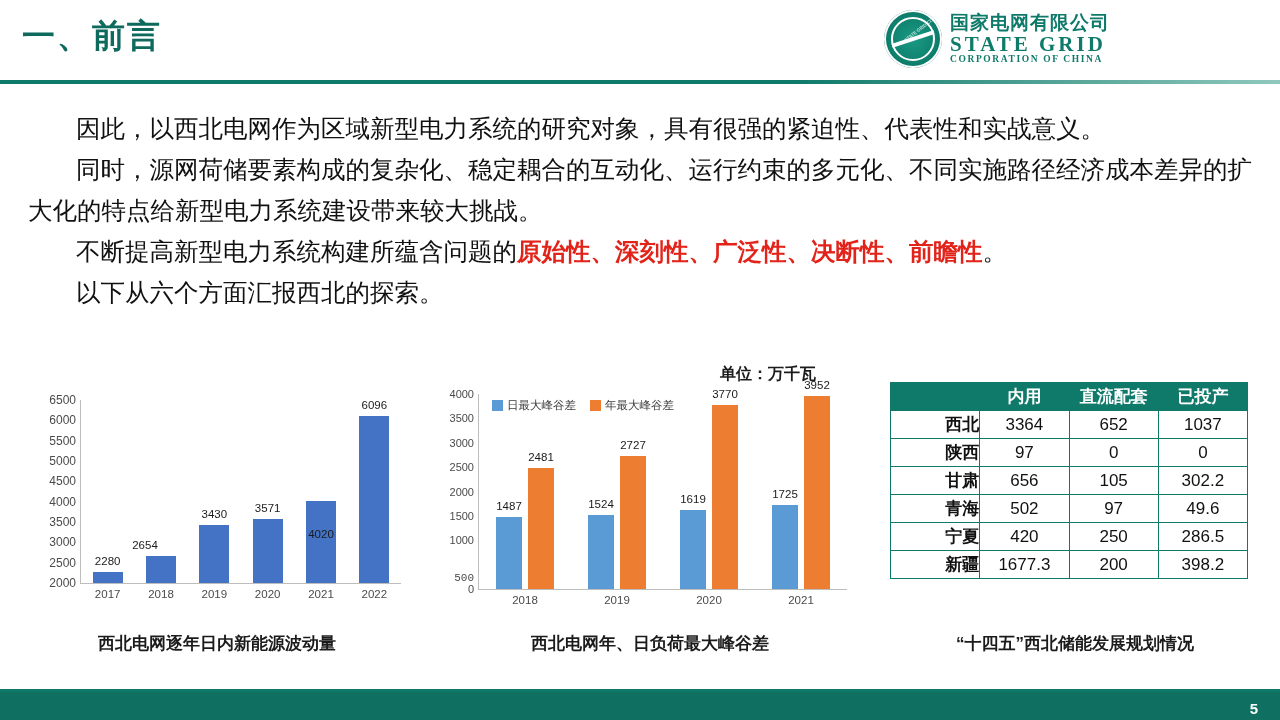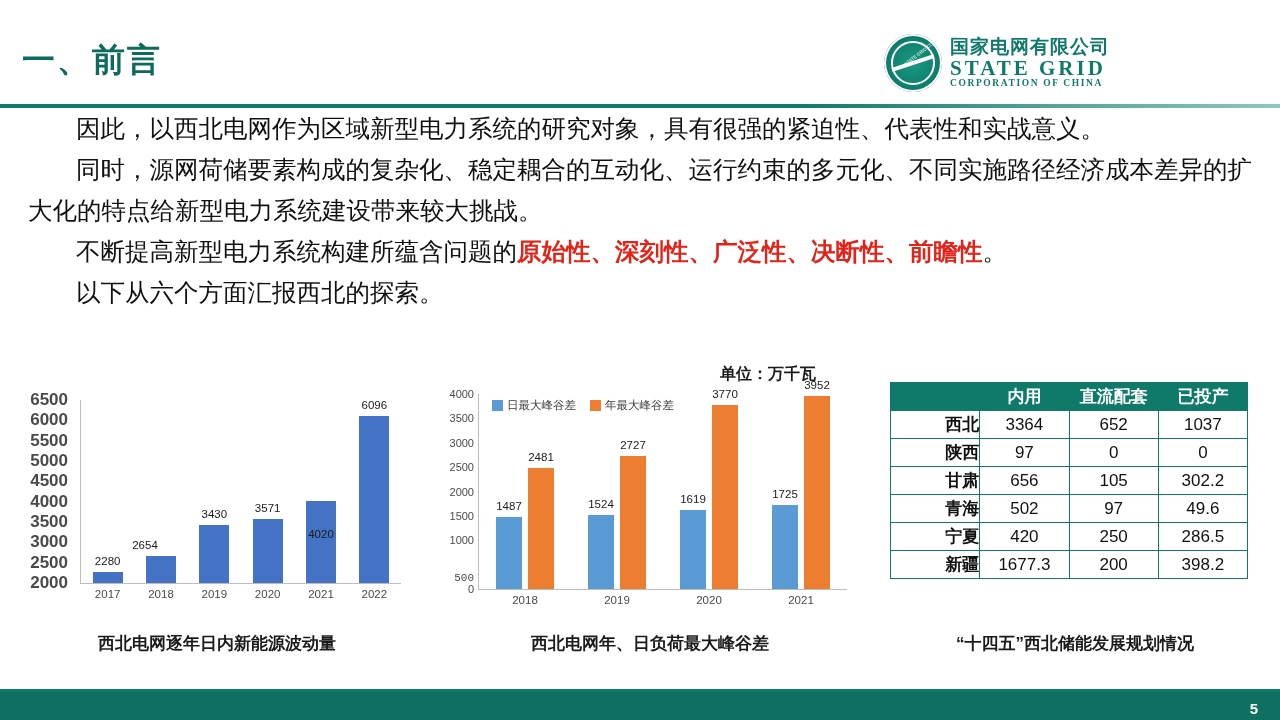--- a/index.html
+++ b/index.html
@@ -6,21 +6,21 @@
   body{
     width:1280px;height:720px;
     background:#ffffff;
     font-family:"Liberation Sans", sans-serif;
     color:#1b1b1b;
     position:relative;
     overflow:hidden;
   }
   
   .slide-header{
-    position:absolute;left:0;top:0;width:1128px;height:78px;margin-top:24px;
+    position:absolute;left:0;top:0;width:1128px;height:78px;
   }
   .header-title{
     position:absolute;left:22px;top:14px;
     font-size:33px;font-weight:bold;color:#0f6a5e;
     letter-spacing:2px;
   }
   .header-rule{
     position:absolute;left:0;top:80px;width:1280px;height:4px;
     background:linear-gradient(to right,#0f7a6a 0%,#0f7a6a 62%,#8fc7bd 100%);
   }
@@ -66,21 +66,21 @@
   }
   .fig{position:absolute;}
   .fig-caption{
     position:absolute;text-align:center;font-size:17px;font-weight:bold;color:#1b1b1b;
     white-space:nowrap;
   }
 
   
   #chart1{left:22px;top:36px;width:390px;height:220px;}
   .c1-plot{position:absolute;left:58px;top:4px;width:320px;height:183px;border-left:1px solid #bdbdbd;border-bottom:1px solid #bdbdbd;}
-  .c1-ylab{position:absolute;right:100%;margin-right:13px;font-size:17px;color:#4a4a4a;transform:translateY(-50%);font-weight:bold;}
+  .c1-ylab{position:absolute;right:100%;margin-right:5px;font-size:12px;color:#4a4a4a;transform:translateY(-50%);}
   .c1-bar{position:absolute;bottom:0;width:30px;background:#4472c4;}
   .c1-val{position:absolute;font-size:11.5px;color:#1b1b1b;transform:translateX(-50%);}
   .c1-xlab{position:absolute;top:188px;font-size:11.5px;color:#4a4a4a;transform:translateX(-50%);}
 
   
   #chart2{left:430px;top:0px;width:440px;height:260px;}
   .c2-unit{position:absolute;left:290px;top:4px;font-size:16px;font-weight:bold;color:#1b1b1b;}
   .c2-plot{position:absolute;left:48px;top:34px;width:368px;height:195px;border-left:1px solid #bdbdbd;border-bottom:1px solid #bdbdbd;}
   .c2-ylab{position:absolute;right:100%;margin-right:5px;font-size:11px;color:#4a4a4a;transform:translateY(-50%);}
   .c2-bar{position:absolute;bottom:0;width:26px;}

